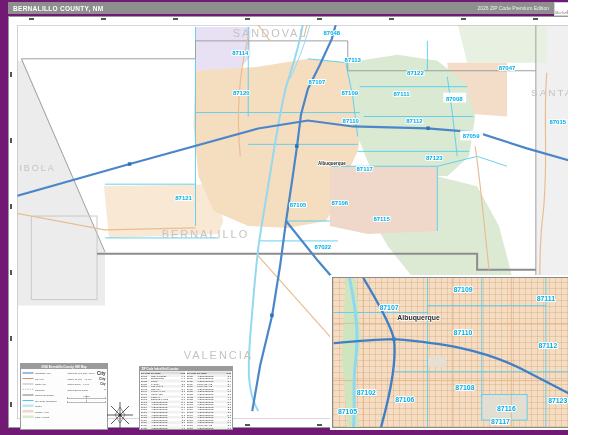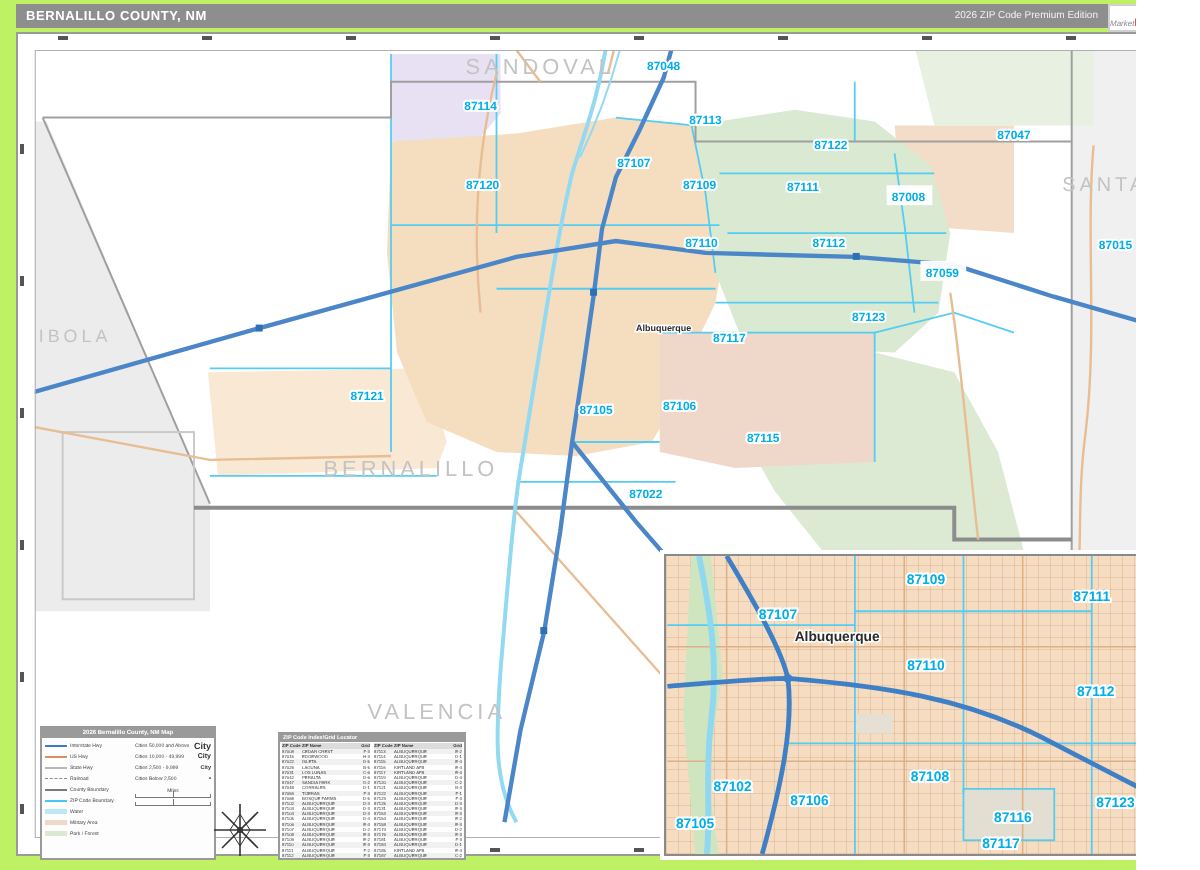--- a/index.html
+++ b/index.html
@@ -1,16 +1,16 @@
 <!DOCTYPE html>
 <html><head>
 <meta charset="utf-8">
 <style>
   html,body{margin:0;padding:0;background:#fff;}
-  .page{position:relative;width:568px;height:435px;background:#bef264;overflow:hidden;
+  .page{position:relative;width:568px;height:435px;background:#701a75;overflow:hidden;
         font-family:"Liberation Sans",sans-serif;}
   
   .header{position:absolute;left:8px;top:2px;width:584px;height:12px;display:flex;}
   .header-bar{flex:1;background:#8e8e8e;color:#fff;display:flex;align-items:center;
               justify-content:space-between;padding:0 5px;}
   .header-title{font-size:6.5px;font-weight:bold;letter-spacing:.3px;}
   .header-edition{font-size:5px;color:#f2f2f2;}
   .logo-box{width:36px;height:12px;background:#fff;border:1px solid #d0d0d0;display:flex;
             align-items:center;justify-content:center;gap:1px;}
   .logo-market{font-size:4px;color:#8a8a8a;font-style:italic;}

